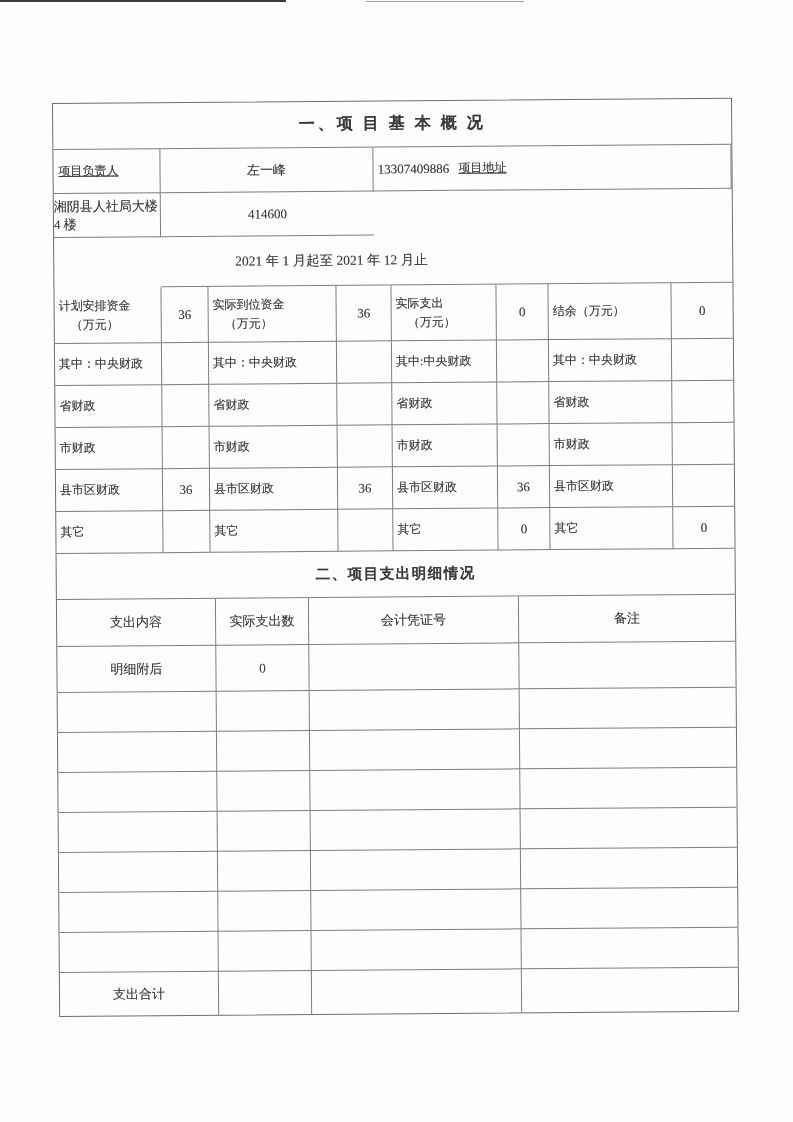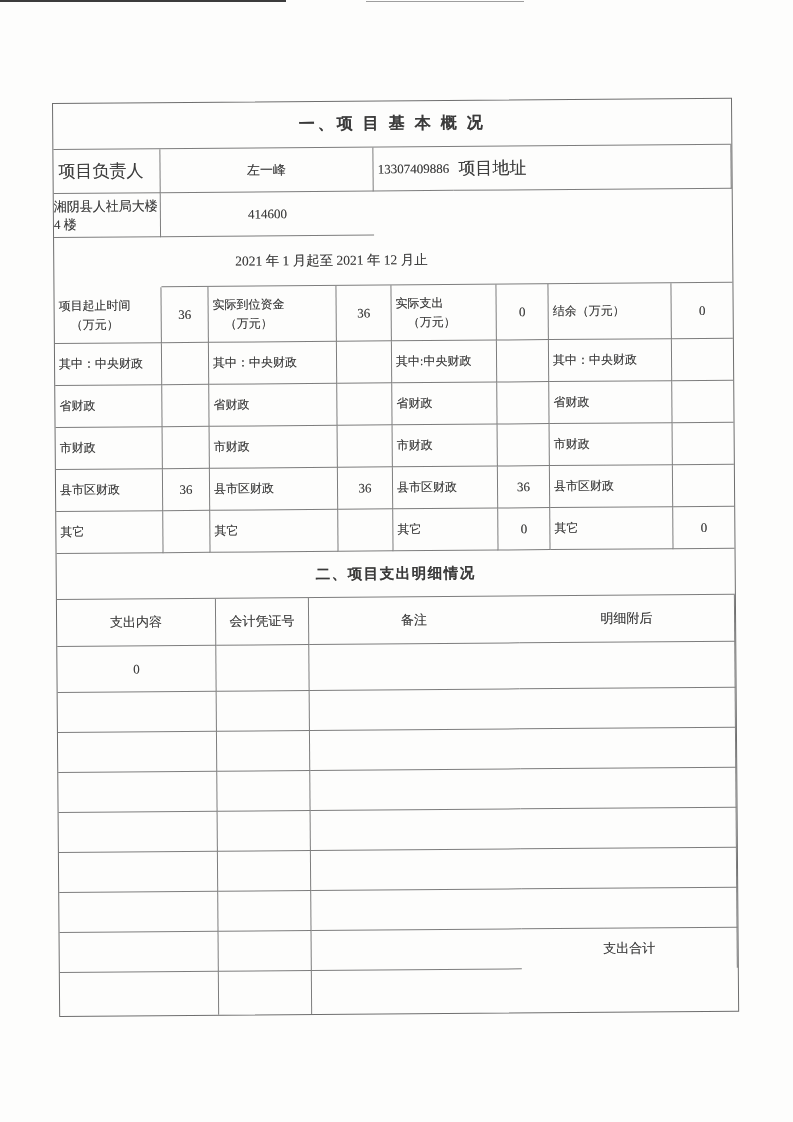--- a/index.html
+++ b/index.html
@@ -32,21 +32,21 @@
   .gridC{display:grid;grid-template-columns:159px 93px 210px 1fr;grid-template-rows:47px 46px repeat(7,40px) 43px;}
 
   .c{
     box-sizing:border-box;
     border-right:1px solid #7d7d7d;border-bottom:1px solid #7d7d7d;
     display:flex;align-items:center;justify-content:center;
     font-size:12.8px;
   }
   .c.rend{border-right:none;}
   .c.nb{border-bottom:none;}
-  .lbl{justify-content:flex-start;padding-left:5px;font-size:17px;}
+  .lbl{justify-content:flex-start;padding-left:5px;font-size:12px;text-decoration:underline;}
   .fl{font-size:12px;white-space:pre-line;line-height:1.55;padding-left:4px;justify-content:flex-start;text-align:left;}
   .val{font-size:13px;}
   .span3{grid-column:2 / 5;justify-content:flex-start;padding-left:74px;font-size:13.5px;}
   .hdr{font-size:13px;}
 </style>
 </head>
 <body>
 
 <div class="edge1"></div>
 <div class="edge2"></div>
@@ -61,21 +61,21 @@
     <div class="c val rend">13307409886</div>
 
     <div class="c lbl">项目地址</div>
     <div class="c val">湘阴县人社局大楼 4 楼</div>
     <div class="c val rend">414600</div>
 
     <div class="c span3 rend">2021 年 1 月起至 2021 年 12 月止</div>
   </div>
 
   <div class="gridB">
-    <div class="c fl">项目起止时间
+    <div class="c fl">计划安排资金
 　（万元）</div>
     <div class="c val">36</div>
     <div class="c fl">实际到位资金
 　（万元）</div>
     <div class="c val">36</div>
     <div class="c fl">实际支出
 　（万元）</div>
     <div class="c val">0</div>
     <div class="c fl">结余（万元）</div>
     <div class="c val rend">0</div>
@@ -123,20 +123,21 @@
     <div class="c fl">其它</div>
     <div class="c val">0</div>
     <div class="c fl">其它</div>
     <div class="c val rend">0</div>
   </div>
 
   <div class="trow title2">二、项目支出明细情况</div>
 
   <div class="gridC">
     <div class="c hdr">支出内容</div>
+    <div class="c hdr">实际支出数</div>
     <div class="c hdr">会计凭证号</div>
     <div class="c hdr rend">备注</div>
 
     <div class="c val">明细附后</div>
     <div class="c val">0</div>
     <div class="c"></div>
     <div class="c rend"></div>
 
     <div class="c"></div>
     <div class="c"></div>

